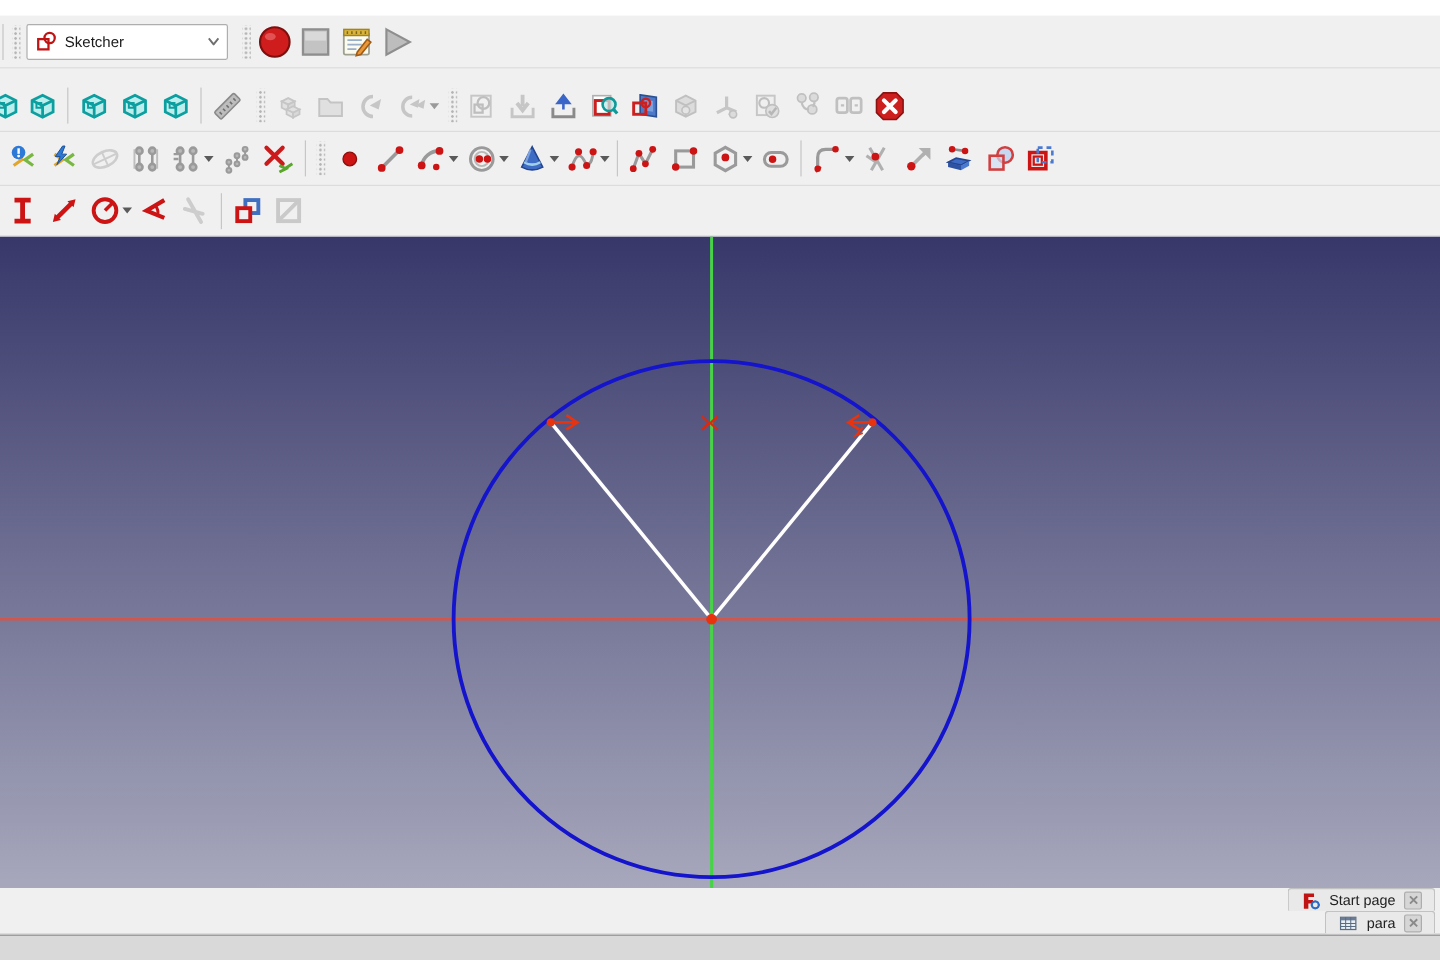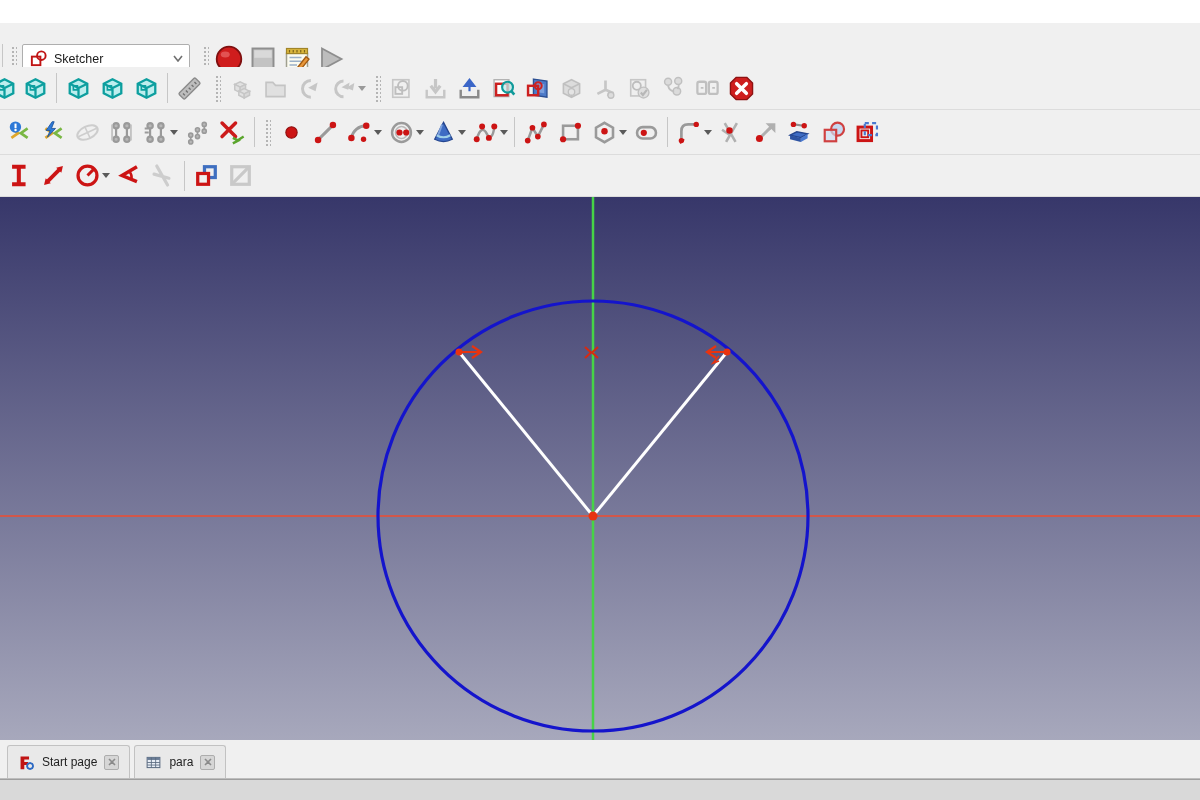--- a/index.html
+++ b/index.html
@@ -4,21 +4,21 @@
 <style>
   * { margin:0; padding:0; box-sizing:border-box; }
   html,body { width:1200px; height:800px; overflow:hidden;
     font-family:"Liberation Sans", sans-serif; background:#f0f0f0; }
   .app { position:relative; width:1200px; height:800px; background:#f0f0f0; }
 
   .titlestrip { position:absolute; left:0; top:0; width:1200px; height:23px; background:#ffffff; }
 
   .tb { position:absolute; left:0; width:1200px; display:flex; align-items:center;
     background:#f0f0f0; border-bottom:1px solid #dcdcdc; }
-  .tb1 { top:37px; height:44px; }
+  .tb1 { top:13px; height:44px; }
   .tb2 { top:67px; height:43px; }
   .tb3 { top:110px; height:45px; }
   .tb4 { top:155px; height:42px; }
 
   .handle { width:7px; height:28px; margin:0 3px; flex:0 0 auto;
     background-image:radial-gradient(circle,#b4b4b4 1px,transparent 1.2px);
     background-size:4px 4px; background-position:1px 1px; }
   .vsep { width:1px; height:30px; background:#c6c6c6; margin:0 4px; flex:0 0 auto; }
 
   .ic { width:34px; height:34px; display:flex; align-items:center; justify-content:center;
@@ -34,21 +34,21 @@
   .combo { display:flex; align-items:center; gap:6px; width:168px; height:30px; background:#ffffff;
     border:1px solid #aeaeae; border-radius:2px; padding:0 6px; margin-left:2px; }
   .combo svg { width:19px; height:19px; flex:0 0 auto; }
   .combo .clabel { flex:1; font-size:12.5px; color:#1a1a1a; }
   .combo .chev { width:10px; height:7px; flex:0 0 auto; }
 
   .viewport { position:absolute; left:0; top:197px; width:1200px; height:543px; }
   .viewport svg { display:block; }
 
   .tabbar { position:absolute; left:0; top:740px; width:1200px; height:39px; background:#f0f0f0;
-    display:flex; align-items:flex-end; padding-left:7px; border-bottom:1px solid #bdbdbd; }
+    display:flex; align-items:flex-end; padding-left:7px; border-bottom:1px solid #bdbdbd;flex-direction:column; }
   .tab { display:flex; align-items:center; gap:7px; height:33px; padding:0 10px;
     background:#e9e9e9; border:1px solid #c2c2c2; border-bottom:none;
     border-radius:3px 3px 0 0; margin-right:4px; font-size:12px; color:#222; }
   .tab.active { background:#ffffff; height:37px; }
   .tab .ticon { width:17px; height:17px; flex:0 0 auto; }
   .closebox { width:15px; height:15px; border-radius:2px; background:#d6d6d6; border:1px solid #adadad;
     display:flex; align-items:center; justify-content:center; flex:0 0 auto; }
   .closebox svg { width:8px; height:8px; }
   .closebox.red { background:#e45a48; border-color:#bb3524; }
 

